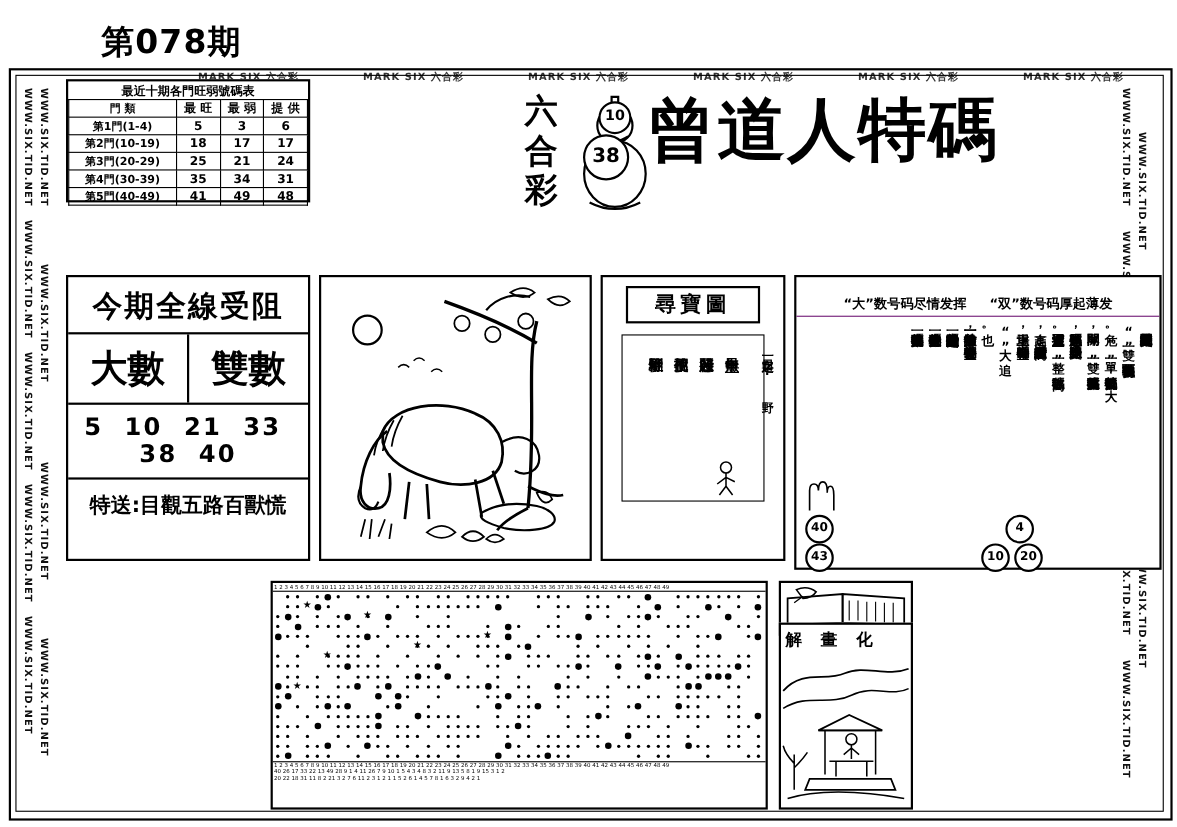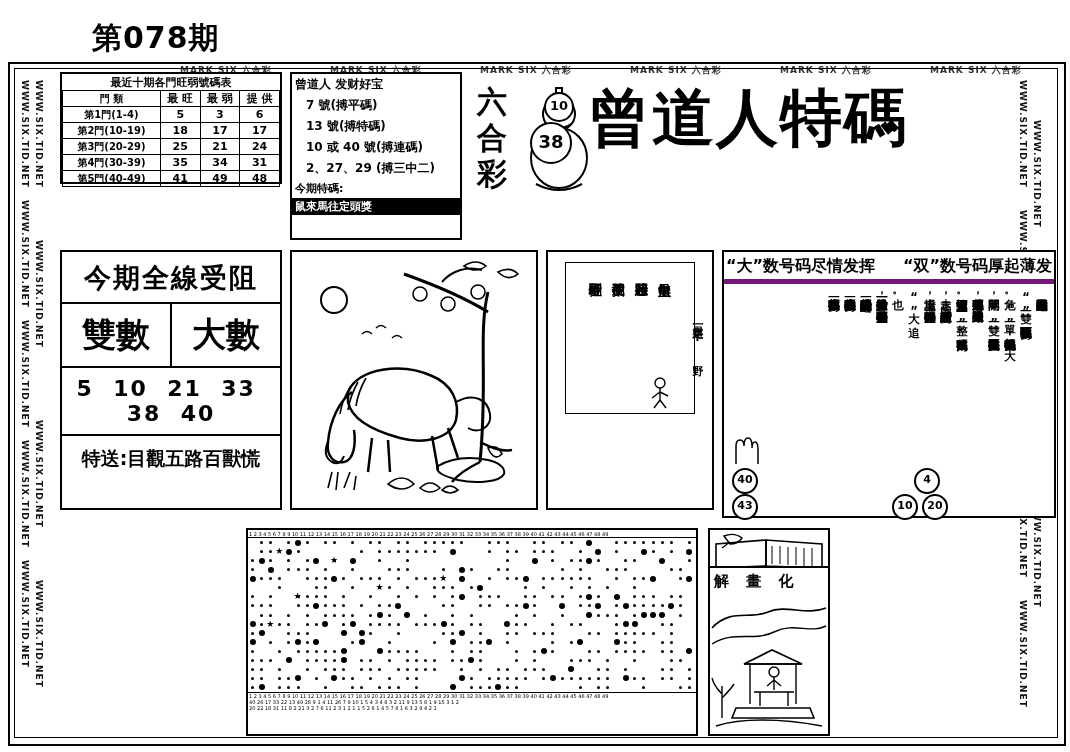--- a/index.html
+++ b/index.html
@@ -56,21 +56,21 @@
   
   #horse{left:290px;top:250px;width:248px;height:260px;}
   
   #treasure{left:546px;top:250px;width:168px;height:260px;}
   #treasure .th{margin:8px auto 0;width:118px;border:2px solid #000;text-align:center;font-size:19px;font-weight:bold;letter-spacing:4px;padding:2px 0;}
   #treasure .scroll{margin:10px auto 0;width:128px;height:150px;border:1px solid #000;position:relative;}
   .vtext{writing-mode:vertical-rl;text-orientation:upright;font-size:13px;font-weight:bold;line-height:17px;}
 
   
   #rtext{left:722px;top:250px;width:334px;height:268px;}
-  #rtext .hd{font-size:16px;font-weight:bold;text-align:center;padding:4px 2px 2px;border-bottom:5px solid #701a75;}
+  #rtext .hd{font-size:12px;font-weight:bold;text-align:center;padding:4px 2px 2px;border-bottom:1px solid #701a75;margin-top:12px;}
   .vcols{display:flex;flex-direction:row-reverse;justify-content:flex-start;padding:6px 6px 0;gap:3px;}
   .vcols .vc{writing-mode:vertical-rl;text-orientation:upright;font-size:11.5px;line-height:13px;font-weight:bold;height:176px;letter-spacing:0px;}
 
   
   #chart{left:246px;top:528px;width:452px;height:208px;}
   #chart .hdr{font-size:5px;letter-spacing:0;white-space:nowrap;overflow:hidden;padding:1px 1px 0;border-bottom:1px solid #000;}
   #chart .dots{position:relative;height:120px;}
   #chart .ftr{font-size:5px;line-height:6px;white-space:nowrap;overflow:hidden;padding:0 1px;border-top:1px solid #000;}
   .dot{position:absolute;width:3px;height:3px;background:#000;border-radius:50%;}
   .dotb{position:absolute;width:6px;height:6px;background:#000;border-radius:50%;}
@@ -155,51 +155,42 @@
       <tr>
         <td class="rowlbl">第5門(40-49)</td>
         <td>41</td>
         <td>49</td>
         <td>48</td>
       </tr>
     </tbody>
       </table>
   </div>
 
-  <div class="box" id="lucky">
-    <div class="ltitle">曾道人 发财好宝</div>
-    <div class="lrow">7  號(搏平碼)</div>
-    <div class="lrow">13  號(搏特碼)</div>
-    <div class="lrow">10 或 40 號(搏連碼)</div>
-    <div class="lrow">2、27、29 (搏三中二)</div>
-    <div class="lfoot">今期特碼:</div>
-    <div class="bar">鼠來馬往定頭獎</div>
-  </div>
 
   <div id="logo">
     <div class="sixhe">六合彩</div>
 
     <svg class="gourd" viewBox="0 0 78 116">
       <path d="M36 4 L42 4 L42 12 L36 12 Z" fill="none" stroke="#000" stroke-width="2"></path>
       <ellipse cx="39" cy="30" rx="16" ry="16" fill="none" stroke="#000" stroke-width="2"></ellipse>
       <path d="M27 40 Q39 48 51 40" fill="none" stroke="#000" stroke-width="2"></path>
       <ellipse cx="39" cy="74" rx="28" ry="30" fill="none" stroke="#000" stroke-width="2"></ellipse>
       <path d="M16 100 Q39 112 62 100" fill="none" stroke="#000" stroke-width="2"></path>
     </svg>
     <div class="ball" style="left:76px;top:22px;width:26px;height:26px;line-height:24px;font-size:13px;">10</div>
     <div class="ball" style="left:62px;top:52px;width:38px;height:38px;line-height:36px;font-size:18px;">38</div>
 
     <div class="bigtitle">曾道人特碼</div>
   </div>
 
   <div class="box" id="today">
     <div class="t1">今期全線受阻</div>
     <div class="t2">
+      <div>大數</div>
       <div>雙數</div>
-      <div>大數</div>
     </div>
     <div class="t3">
       <span>5</span>&nbsp;
       <span>10</span>&nbsp;
       <span>21</span>&nbsp;
       <span>33</span>&nbsp;
       <span>38</span>&nbsp;
       <span>40</span>
     </div>
     <div class="t4">
@@ -241,20 +232,21 @@
       <path d="M196 196 q10 -4 14 6 q-8 8 -14 -6Z" fill="none" stroke="#000" stroke-width="1.6"></path>
 
       <path d="M36 236 l4 -16 M44 238 l2 -18 M52 236 l6 -16 M62 238 l2 -14" fill="none" stroke="#000" stroke-width="1.6"></path>
       <path d="M96 232 q14 -12 26 0 q-12 10 -26 0Z" fill="none" stroke="#000" stroke-width="1.6"></path>
       <path d="M128 236 q10 -10 20 0 q-10 8 -20 0Z" fill="none" stroke="#000" stroke-width="1.6"></path>
       <path d="M150 238 q8 -8 16 0 q-8 6 -16 0Z" fill="none" stroke="#000" stroke-width="1.6"></path>
     </svg>
   </div>
 
   <div class="box" id="treasure">
+    <div class="th">尋寶圖</div>
     <div class="scroll">
       <div style="display:flex;flex-direction:row-reverse;justify-content:center;gap:6px;padding-top:10px;">
         <div class="vtext">目中無主</div>
         <div class="vtext">惡賤行凶</div>
         <div class="vtext">不脫招使</div>
         <div class="vtext">野性不馴</div>
       </div>
       <svg width="40" height="34" viewBox="0 0 40 34" style="position:absolute;right:6px;bottom:4px;">
         <circle cx="12" cy="8" r="5" fill="none" stroke="#000" stroke-width="1.4"></circle>
         <path d="M12 13 l0 12 M12 17 l-8 6 M12 17 l8 4 M12 25 l-6 8 M12 25 l6 8" fill="none" stroke="#000" stroke-width="1.4"></path>

